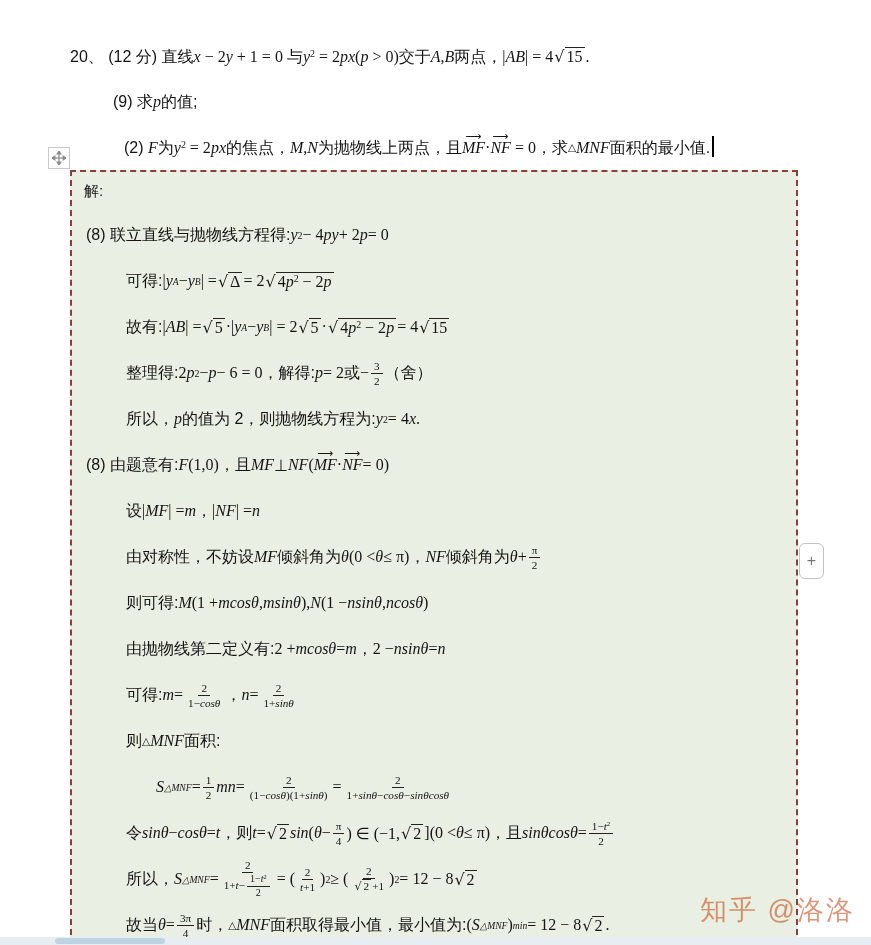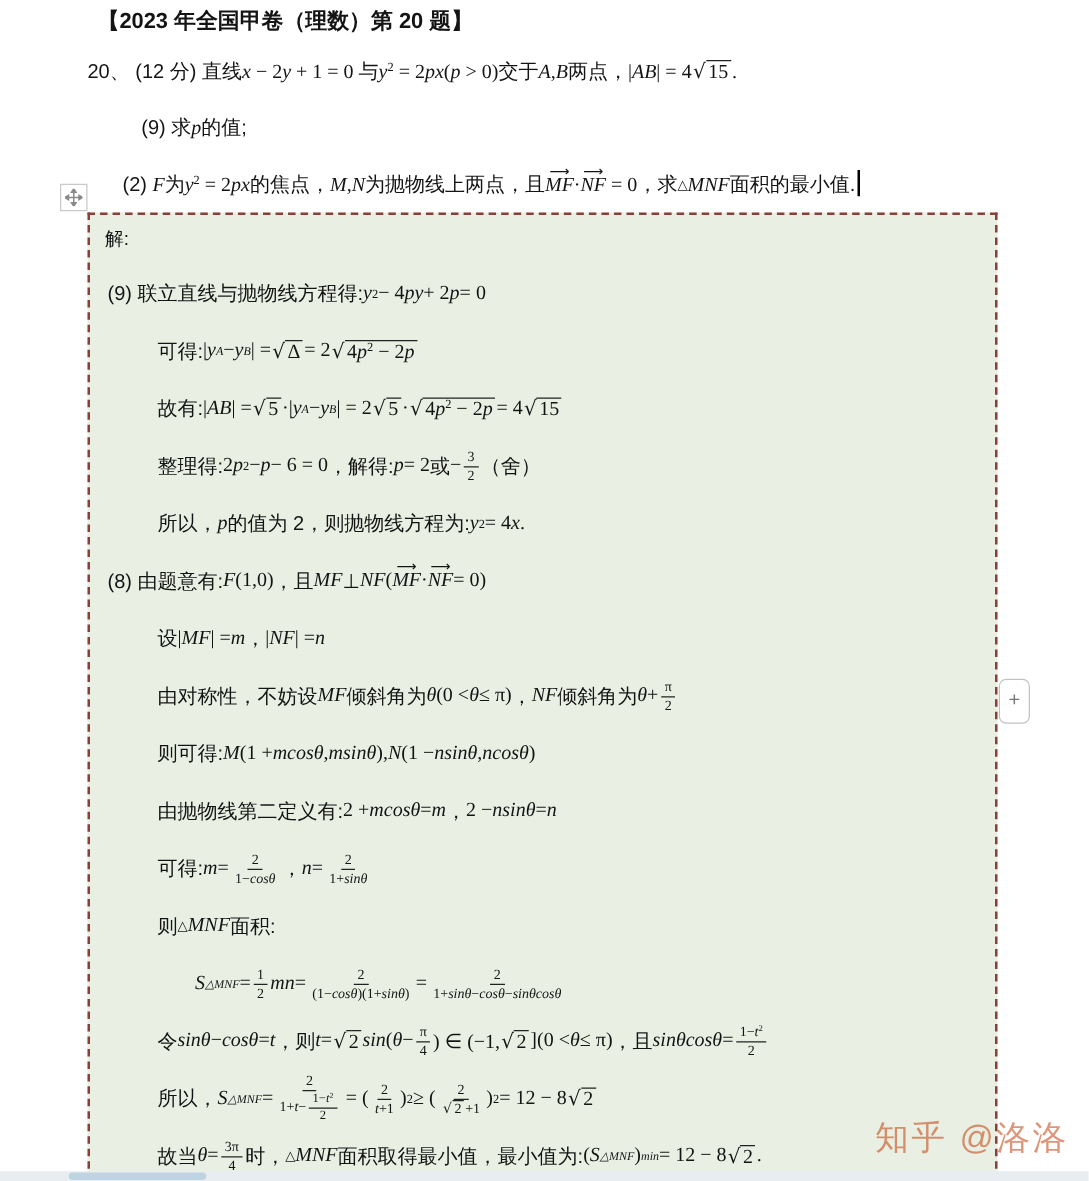--- a/index.html
+++ b/index.html
@@ -5,21 +5,21 @@
   html,body{margin:0;padding:0;background:#ffffff;}
   body{width:871px;height:945px;position:relative;overflow:hidden;
        font-family:"Liberation Sans",sans-serif;color:#141414;font-size:16px;}
   .stage{position:absolute;inset:0;}
 
   .title{position:absolute;left:78px;top:4px;font-size:17.5px;font-weight:700;white-space:nowrap;}
 
   .pline{position:absolute;white-space:nowrap;font-size:16px;}
   #pl1{left:70px;top:47px;}
   #pl2{left:113px;top:92px;}
-  #pl3{left:98px;top:136px;}
+  #pl3{left:124px;top:136px;}
 
   .caret{display:inline-block;width:2px;height:21px;background:#000;margin-left:2px;vertical-align:-4px;}
 
   .handle{position:absolute;left:48px;top:147px;width:22px;height:22px;background:#fff;
           border:1px solid #c9c9c9;display:flex;align-items:center;justify-content:center;box-sizing:border-box;}
 
   .solution-box{position:absolute;left:70px;top:170px;width:728px;height:775px;box-sizing:border-box;
                 background:#e9f0e3;border:2px dashed #8a4038;padding-top:10px;overflow:hidden;}
   .sol-label{padding-left:12px;height:30px;font-size:15px;}
   .sline{height:46px;display:flex;align-items:center;white-space:nowrap;font-size:16px;}
@@ -52,21 +52,20 @@
              color:#9b9b9b;opacity:0.55;white-space:nowrap;}
 
   .hscroll{position:absolute;left:0;bottom:0;width:871px;height:8px;background:#e8edf1;}
   .hthumb{position:absolute;left:55px;top:1px;width:110px;height:6px;background:#bfd4e2;border-radius:3px;}
 </style>
 </head>
 <body>
 
 <div class="stage">
 
-  <div class="title">【2023 年全国甲卷（理数）第 20 题】</div>
 
   <div class="pline" id="pl1"><span class="ct">20、 (12 分) 直线</span><span class="mi">x</span><span class="mn"> − 2</span><span class="mi">y</span><span class="mn"> + 1 = 0 </span><span class="ct">与</span><span class="mi">y</span><span class="msup">2</span><span class="mn"> = 2</span><span class="mi">px</span><span class="mn">(</span><span class="mi">p</span><span class="mn"> &gt; 0)</span><span class="ct">交于</span><span class="mi">A</span><span class="mn">,</span><span class="mi">B</span><span class="ct">两点，</span><span class="mn">|</span><span class="mi">AB</span><span class="mn">| = 4</span><span class="sqrt"><span class="rsign">√</span><span class="rbody"><span class="mn">15</span></span></span><span class="mn">.</span></div>
   <div class="pline" id="pl2"><span class="ct">(9) 求</span><span class="mi">p</span><span class="ct">的值;</span></div>
   <div class="pline" id="pl3"><span><span class="ct">(2) </span><span class="mi">F</span><span class="ct">为</span><span class="mi">y</span><span class="msup">2</span><span class="mn"> = 2</span><span class="mi">px</span><span class="ct">的焦点，</span><span class="mi">M</span><span class="mn">,</span><span class="mi">N</span><span class="ct">为抛物线上两点，且</span><span class="vec">MF</span><span class="mn">·</span><span class="vec">NF</span><span class="mn"> = 0</span><span class="ct">，求</span><span class="mtri">△</span><span class="mi">MNF</span><span class="ct">面积的最小值.</span></span><span class="caret" style="background: rgb(0, 0, 0);"></span></div>
 
   <div class="handle">
     <svg width="14" height="14" viewBox="0 0 14 14">
       <g stroke="#8a8a8a" stroke-width="1.2" fill="#8a8a8a">
         <line x1="7" y1="2.5" x2="7" y2="11.5"></line>
         <line x1="2.5" y1="7" x2="11.5" y2="7"></line>
@@ -75,21 +74,21 @@
         <polygon points="0,7 2.8,5.2 2.8,8.8"></polygon>
         <polygon points="14,7 11.2,5.2 11.2,8.8"></polygon>
       </g>
     </svg>
   </div>
 
   <div class="solution-box" id="solbox" style="background: rgb(233, 240, 227); border-color: rgb(138, 64, 56);">
     <div class="sol-label ct">解:</div>
     <div id="sol-lines">
         <div class="sline ind0">
-          <span class="ct">(9) 联立直线与抛物线方程得: </span>
+          <span class="ct">(8) 联立直线与抛物线方程得: </span>
           <span class="mi">y</span>
           <span class="msup">2</span>
           <span class="mn"> − 4</span>
           <span class="mi">py</span>
           <span class="mn"> + 2</span>
           <span class="mi">p</span>
           <span class="mn"> = 0</span>
         </div>
         <div class="sline ind1">
           <span class="ct">可得:</span>

